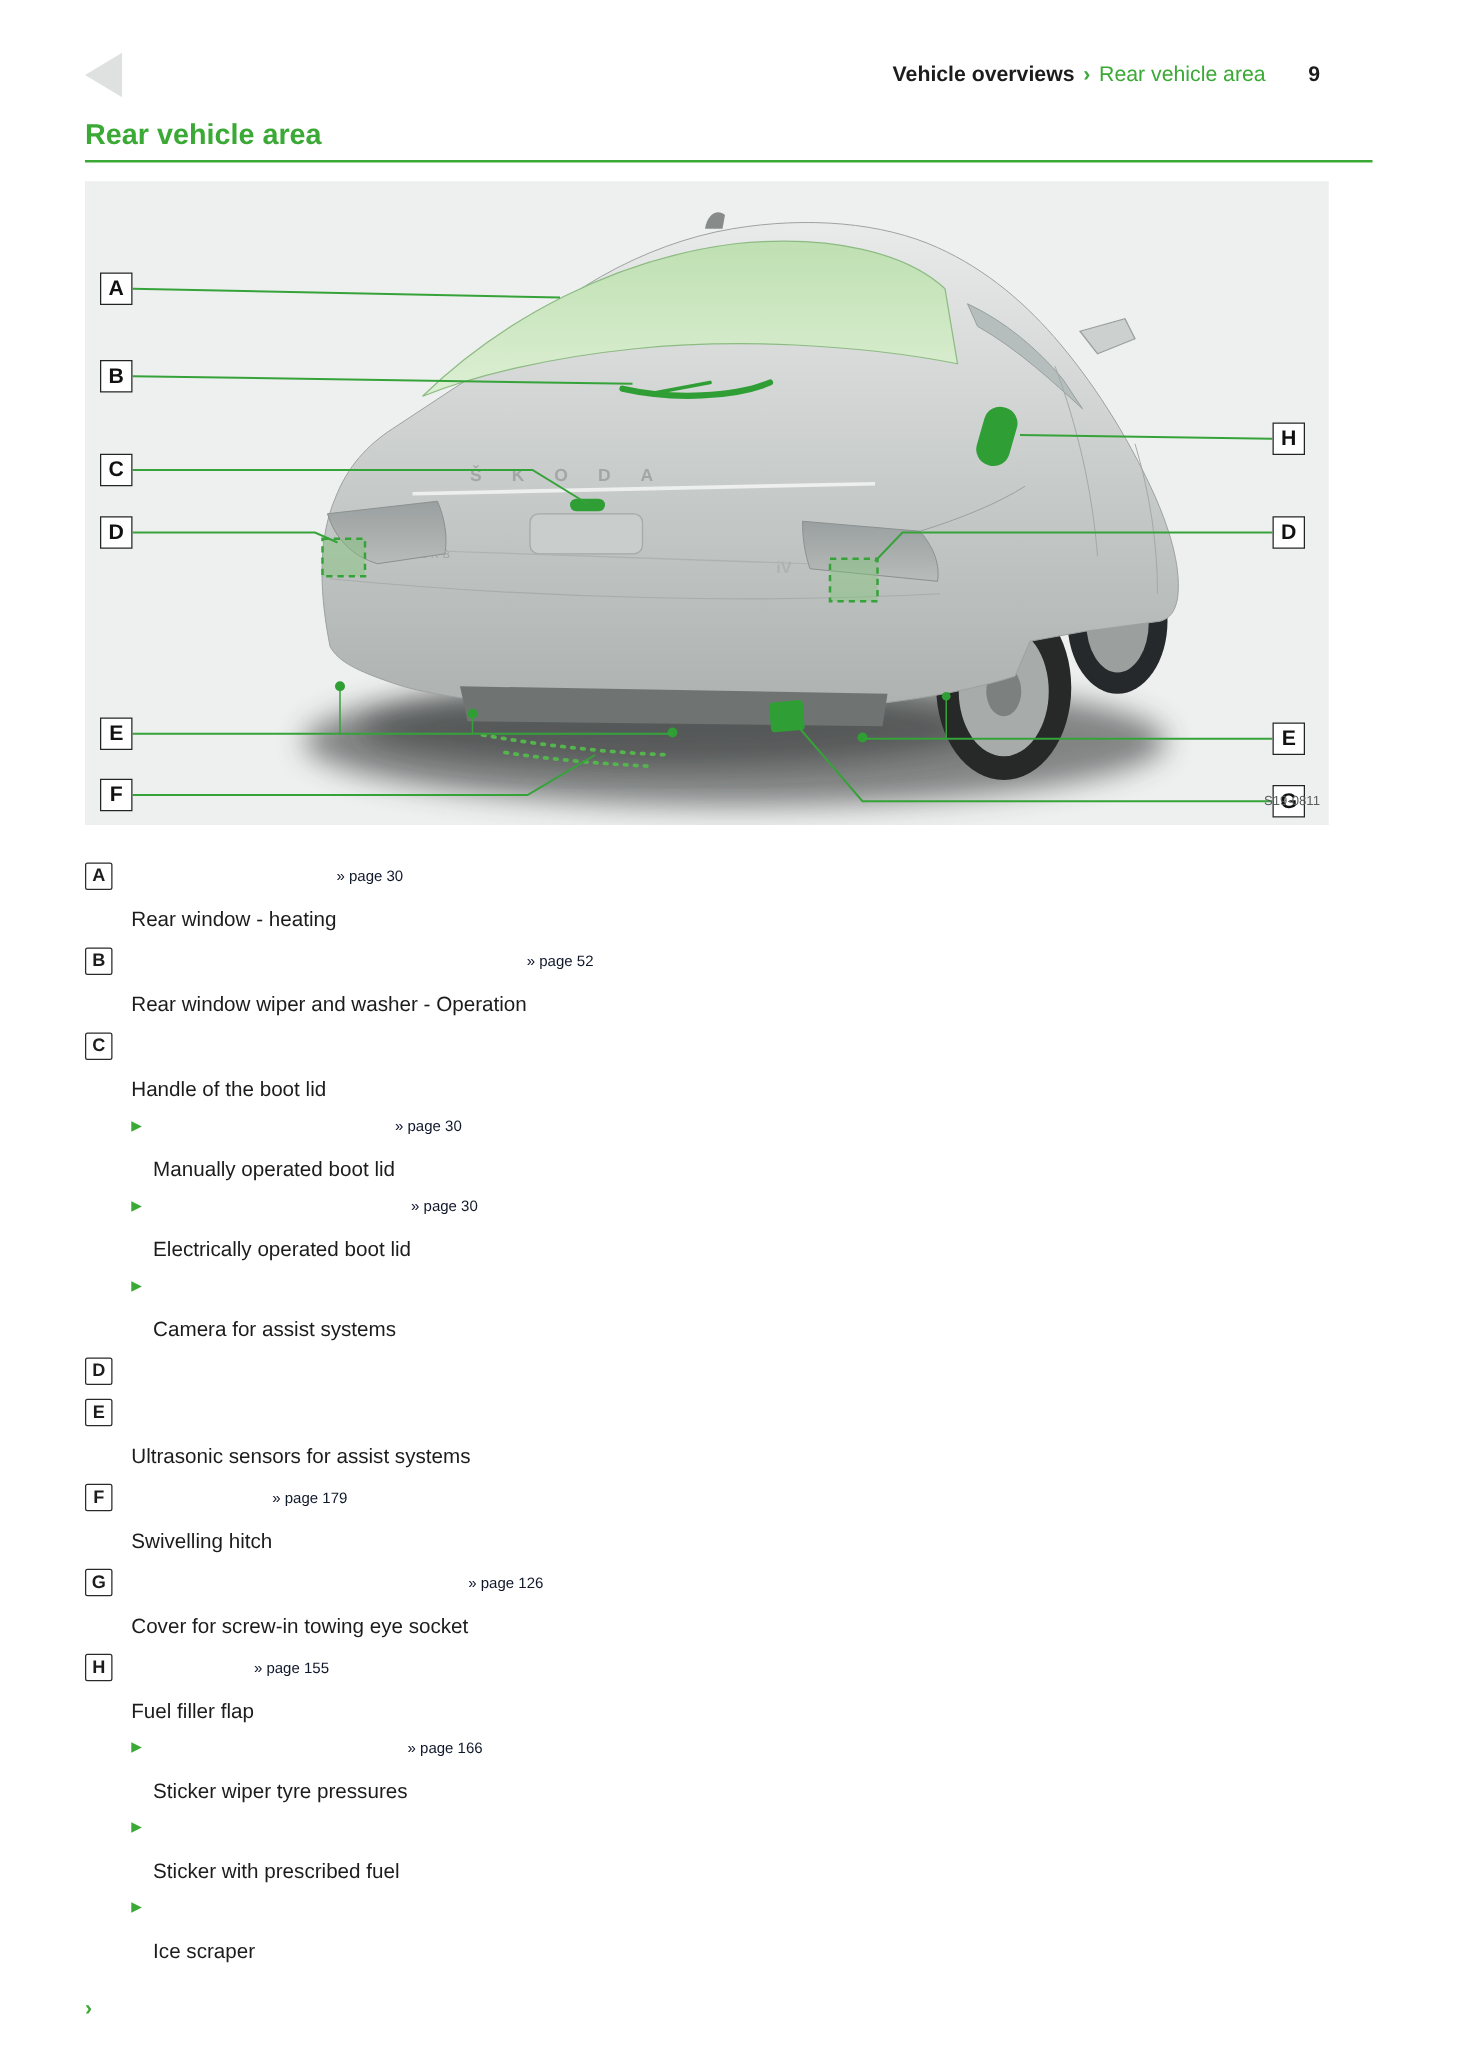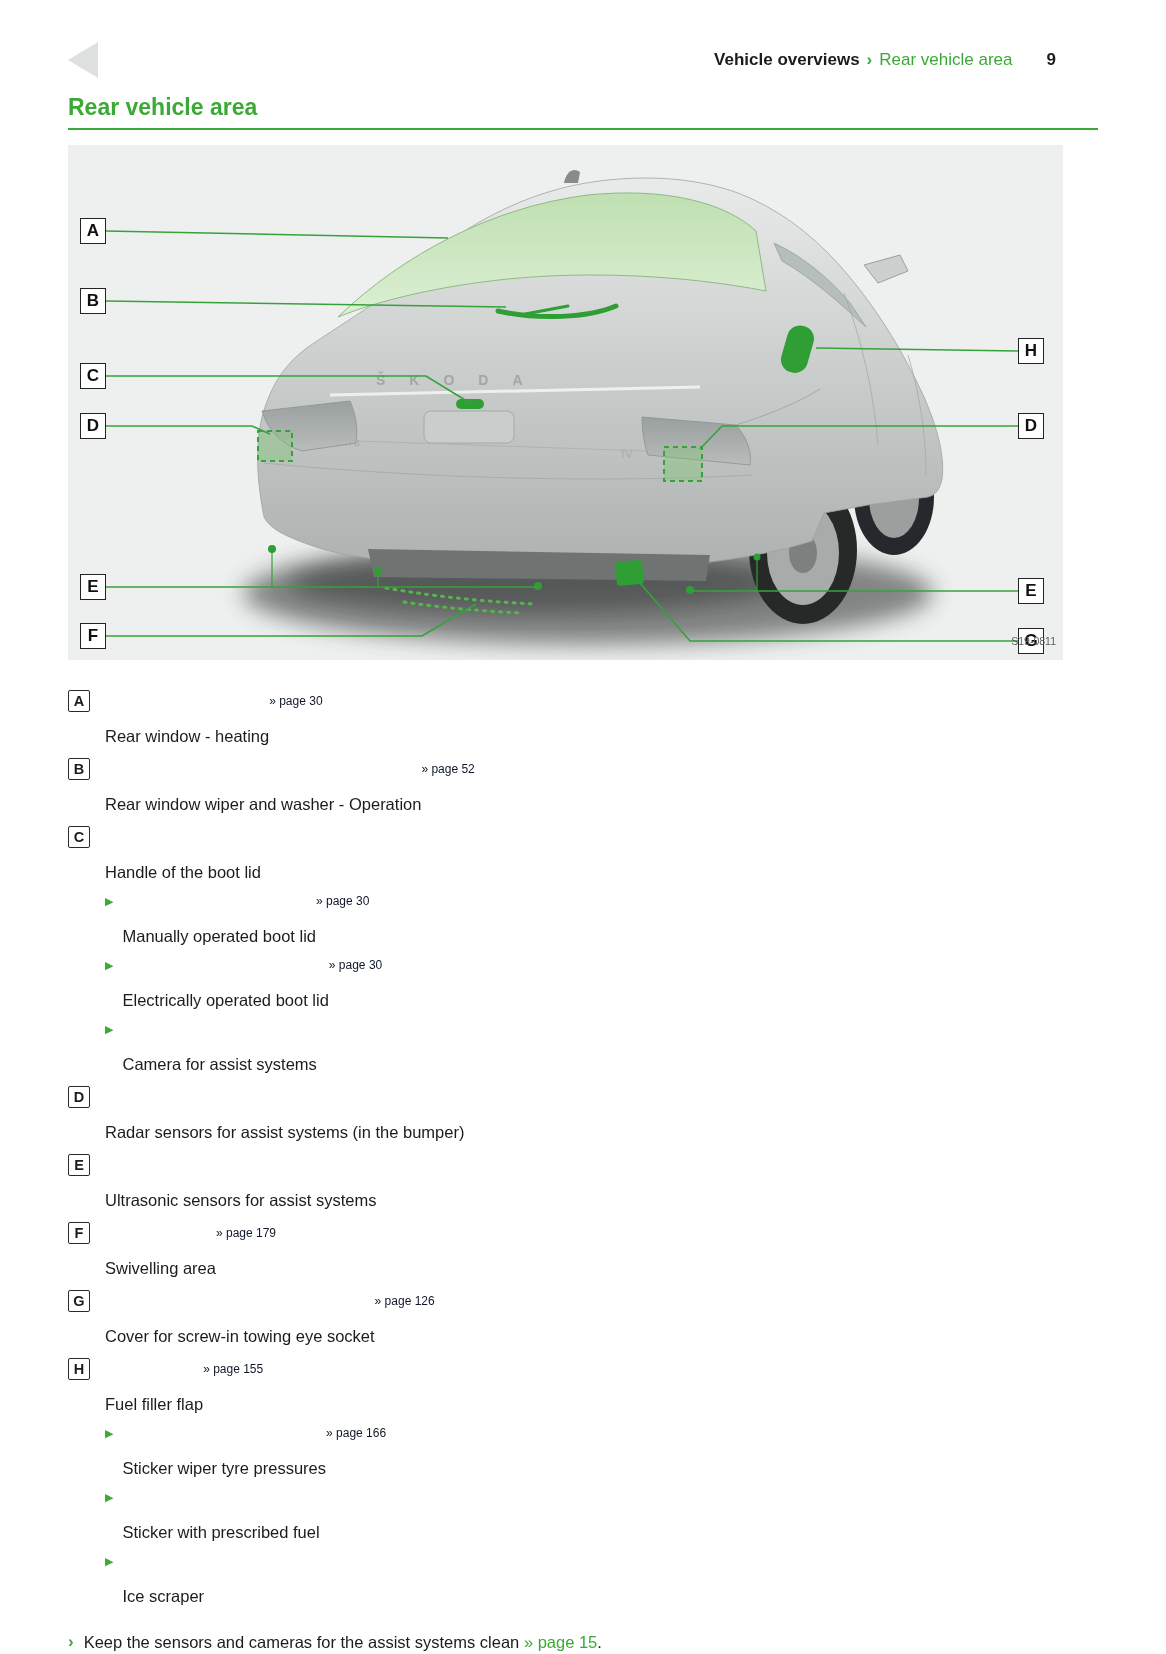--- a/index.html
+++ b/index.html
@@ -241,37 +241,36 @@
           <span class="sub-bullet">▶</span>
           <span class="legend-sub-text">Camera for assist systems</span>
           <span class="legend-link"></span>
         </div>
       </div>
     </div>
 
     <div class="legend-item">
       <div class="legend-row">
         <span class="letter-box">D</span>
-        <span class="legend-text">Radar sensors for assist systems (in the bumper)</span>
         <span class="legend-link"></span>
       </div>
     </div>
 
     <div class="legend-item">
       <div class="legend-row">
         <span class="letter-box">E</span>
         <span class="legend-text">Ultrasonic sensors for assist systems</span>
         <span class="legend-link"></span>
       </div>
     </div>
 
     <div class="legend-item">
       <div class="legend-row">
         <span class="letter-box">F</span>
-        <span class="legend-text">Swivelling area </span>
+        <span class="legend-text">Swivelling hitch </span>
         <span class="legend-link">» page 179</span>
       </div>
     </div>
 
     <div class="legend-item">
       <div class="legend-row">
         <span class="letter-box">G</span>
         <span class="legend-text">Cover for screw-in towing eye socket </span>
         <span class="legend-link">» page 126</span>
       </div>
@@ -299,18 +298,15 @@
           <span class="legend-sub-text">Ice scraper</span>
           <span class="legend-link"></span>
         </div>
       </div>
     </div>
 
   </div>
 
   <div class="footer-note">
     <span class="footer-bullet">›</span>
-    <span>
-      <span class="footer-text">Keep the sensors and cameras for the assist systems clean </span><span class="footer-link">» page 15</span><span class="footer-suffix">.</span>
-    </span>
   </div>
 
 </div>
 
 </body></html>

